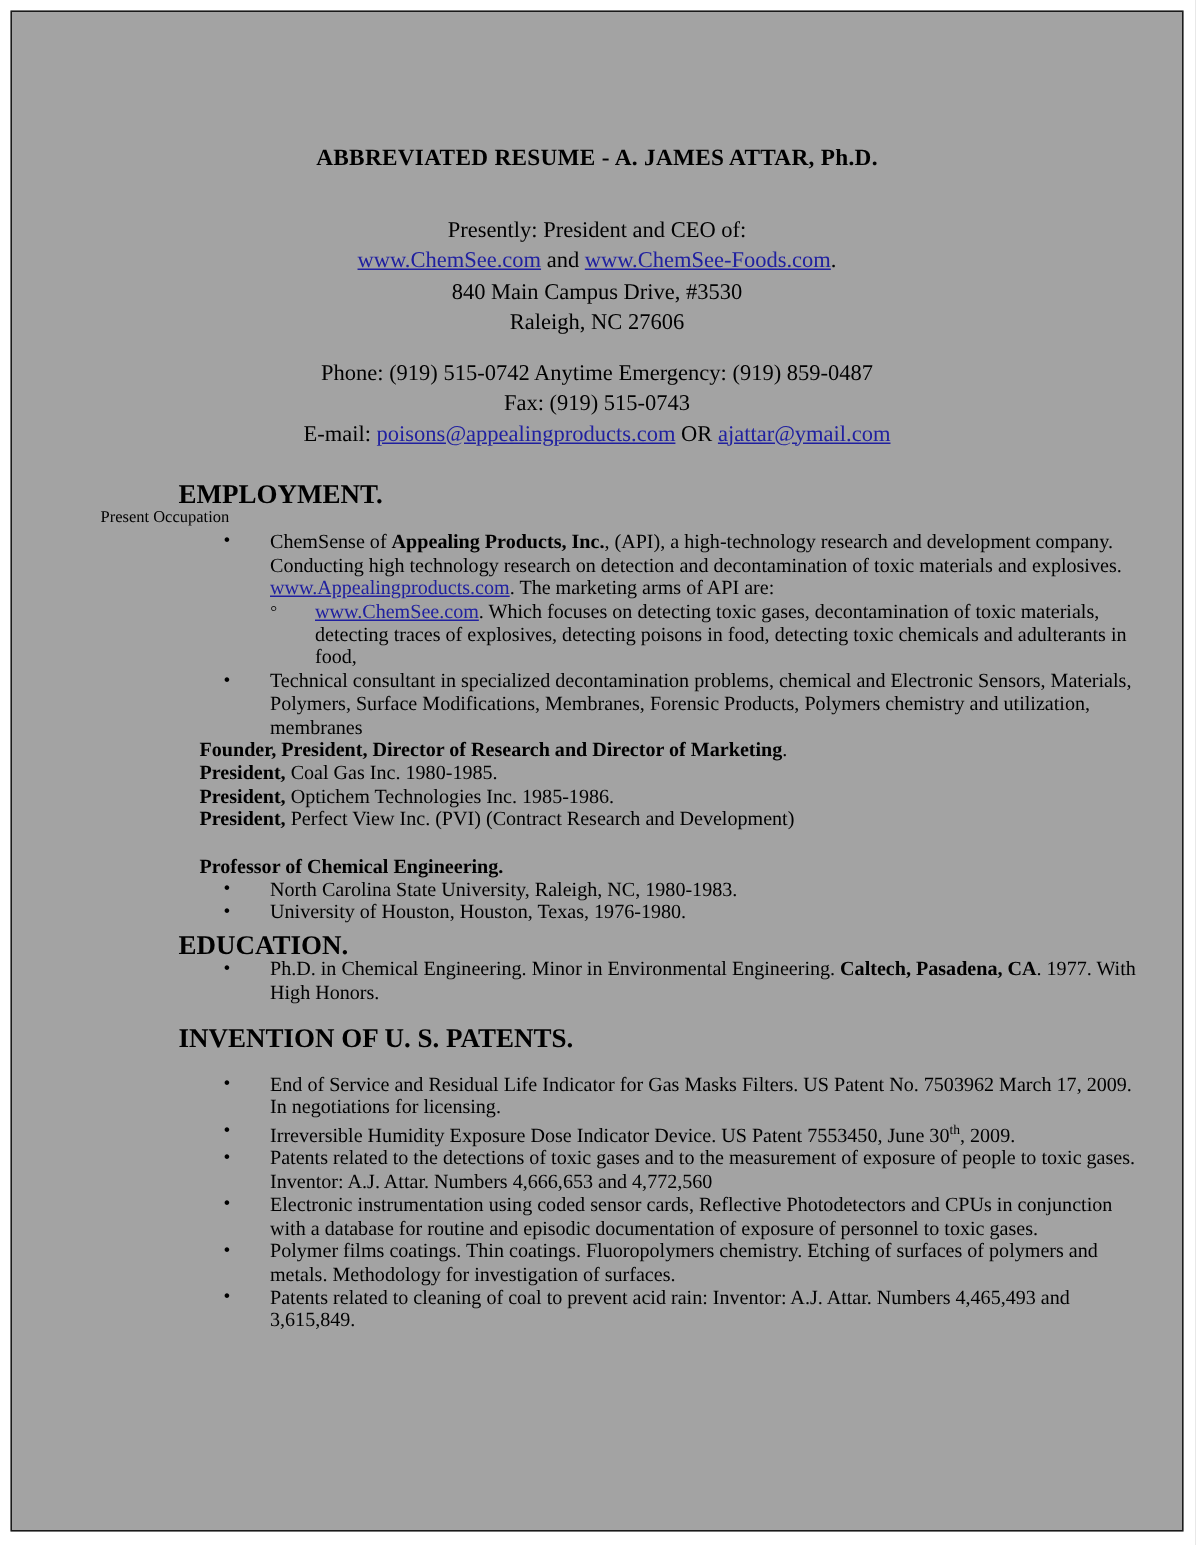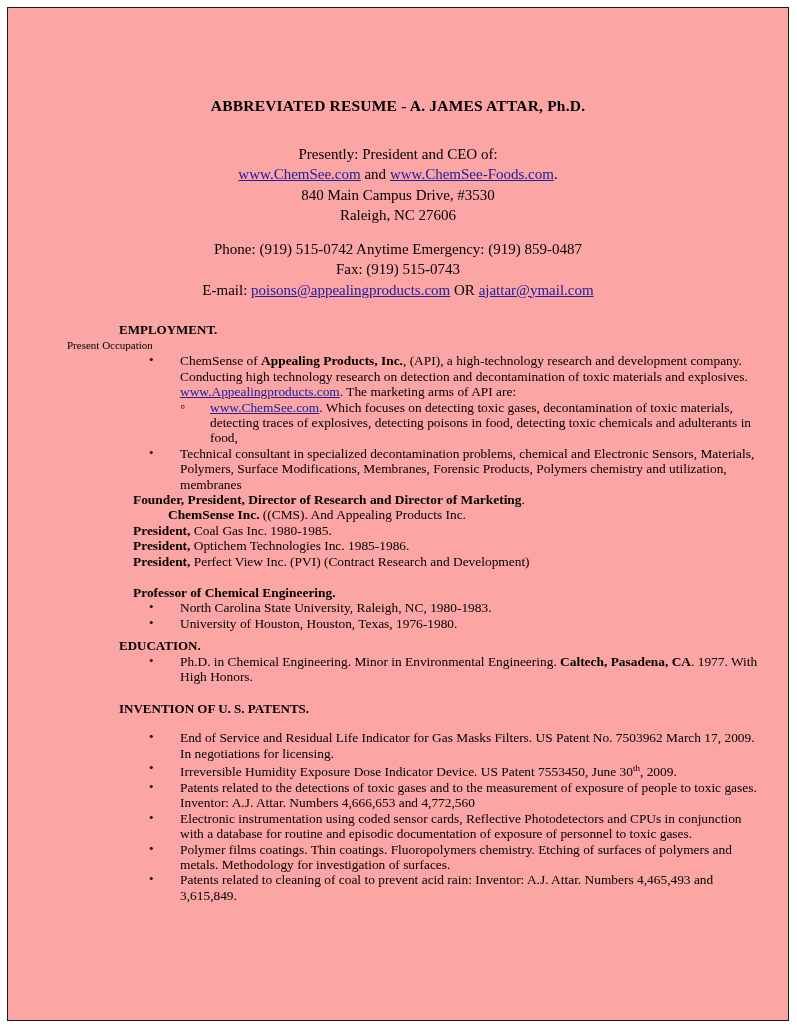--- a/index.html
+++ b/index.html
@@ -13,21 +13,21 @@
     font-family: "Liberation Serif", "DejaVu Serif", serif;
     color: #000000;
   }
   .page {
     position: absolute;
     left: 7px;
     top: 7px;
     width: 782px;
     height: 1014px;
     border: 1px solid #1a1a1a;
-    background: #fca5a5;
+    background: #a3a3a3;
     box-sizing: border-box;
     overflow: hidden;
   }
   .content {
     position: absolute;
     left: 0;
     top: 0;
     width: 780px;
     height: 1012px;
   }
@@ -60,21 +60,21 @@
     text-decoration: underline;
   }
 
   
   .section {
     font-size: 13.6px;
     line-height: 15.6px;
   }
   .sec-head {
     font-weight: bold;
-    font-size: 13px;
+    font-size: 18px;
     margin-left: 111px;
   }
   .sub-head {
     font-weight: normal;
     font-size: 11px;
     margin-left: 59px;
   }
   .job-line {
     font-size: 13.4px;
     margin-left: 125px;
@@ -156,21 +156,20 @@
         <li><span>ChemSense of </span><b>Appealing Products, Inc.</b><span>, (API), a high-technology research and development company. Conducting high technology research on detection and decontamination of toxic materials and explosives.  </span><a class="lnk" href="#">www.Appealingproducts.com</a><span>. The marketing arms of API are:</span></li>
       </ul>
       <ul class="bul circle">
         <li><a class="lnk" href="#">www.ChemSee.com</a><span>. Which focuses on detecting toxic gases, decontamination of toxic materials, detecting traces of explosives, detecting poisons in food, detecting toxic chemicals and adulterants in food,</span></li>
       </ul>
       <ul class="bul">
         <li>Technical consultant in specialized decontamination problems, chemical and Electronic Sensors, Materials, Polymers, Surface Modifications, Membranes, Forensic Products, Polymers chemistry and utilization, membranes</li>
       </ul>
 
       <div class="job-line"><b>Founder, President, Director of Research and Director of Marketing</b><span>.</span></div>
-      <div class="job-line-indent"><b>ChemSense Inc.</b><span> ((CMS). And Appealing Products Inc.</span></div>
 
       <div class="job-line"><b>President,</b><span> Coal Gas Inc. 1980-1985.</span></div>
       <div class="job-line"><b>President,</b><span> Optichem Technologies Inc. 1985-1986.</span></div>
       <div class="job-line"><b>President,</b><span> Perfect View Inc. (PVI) (Contract   Research  and Development)</span></div>
 
       <div class="sp16"></div>
       <div class="job-line"><b>Professor of Chemical Engineering.</b></div>
       <ul class="bul">
         <li>North Carolina State University, Raleigh, NC, 1980-1983.</li>
         <li>University of Houston, Houston, Texas, 1976-1980.</li>

